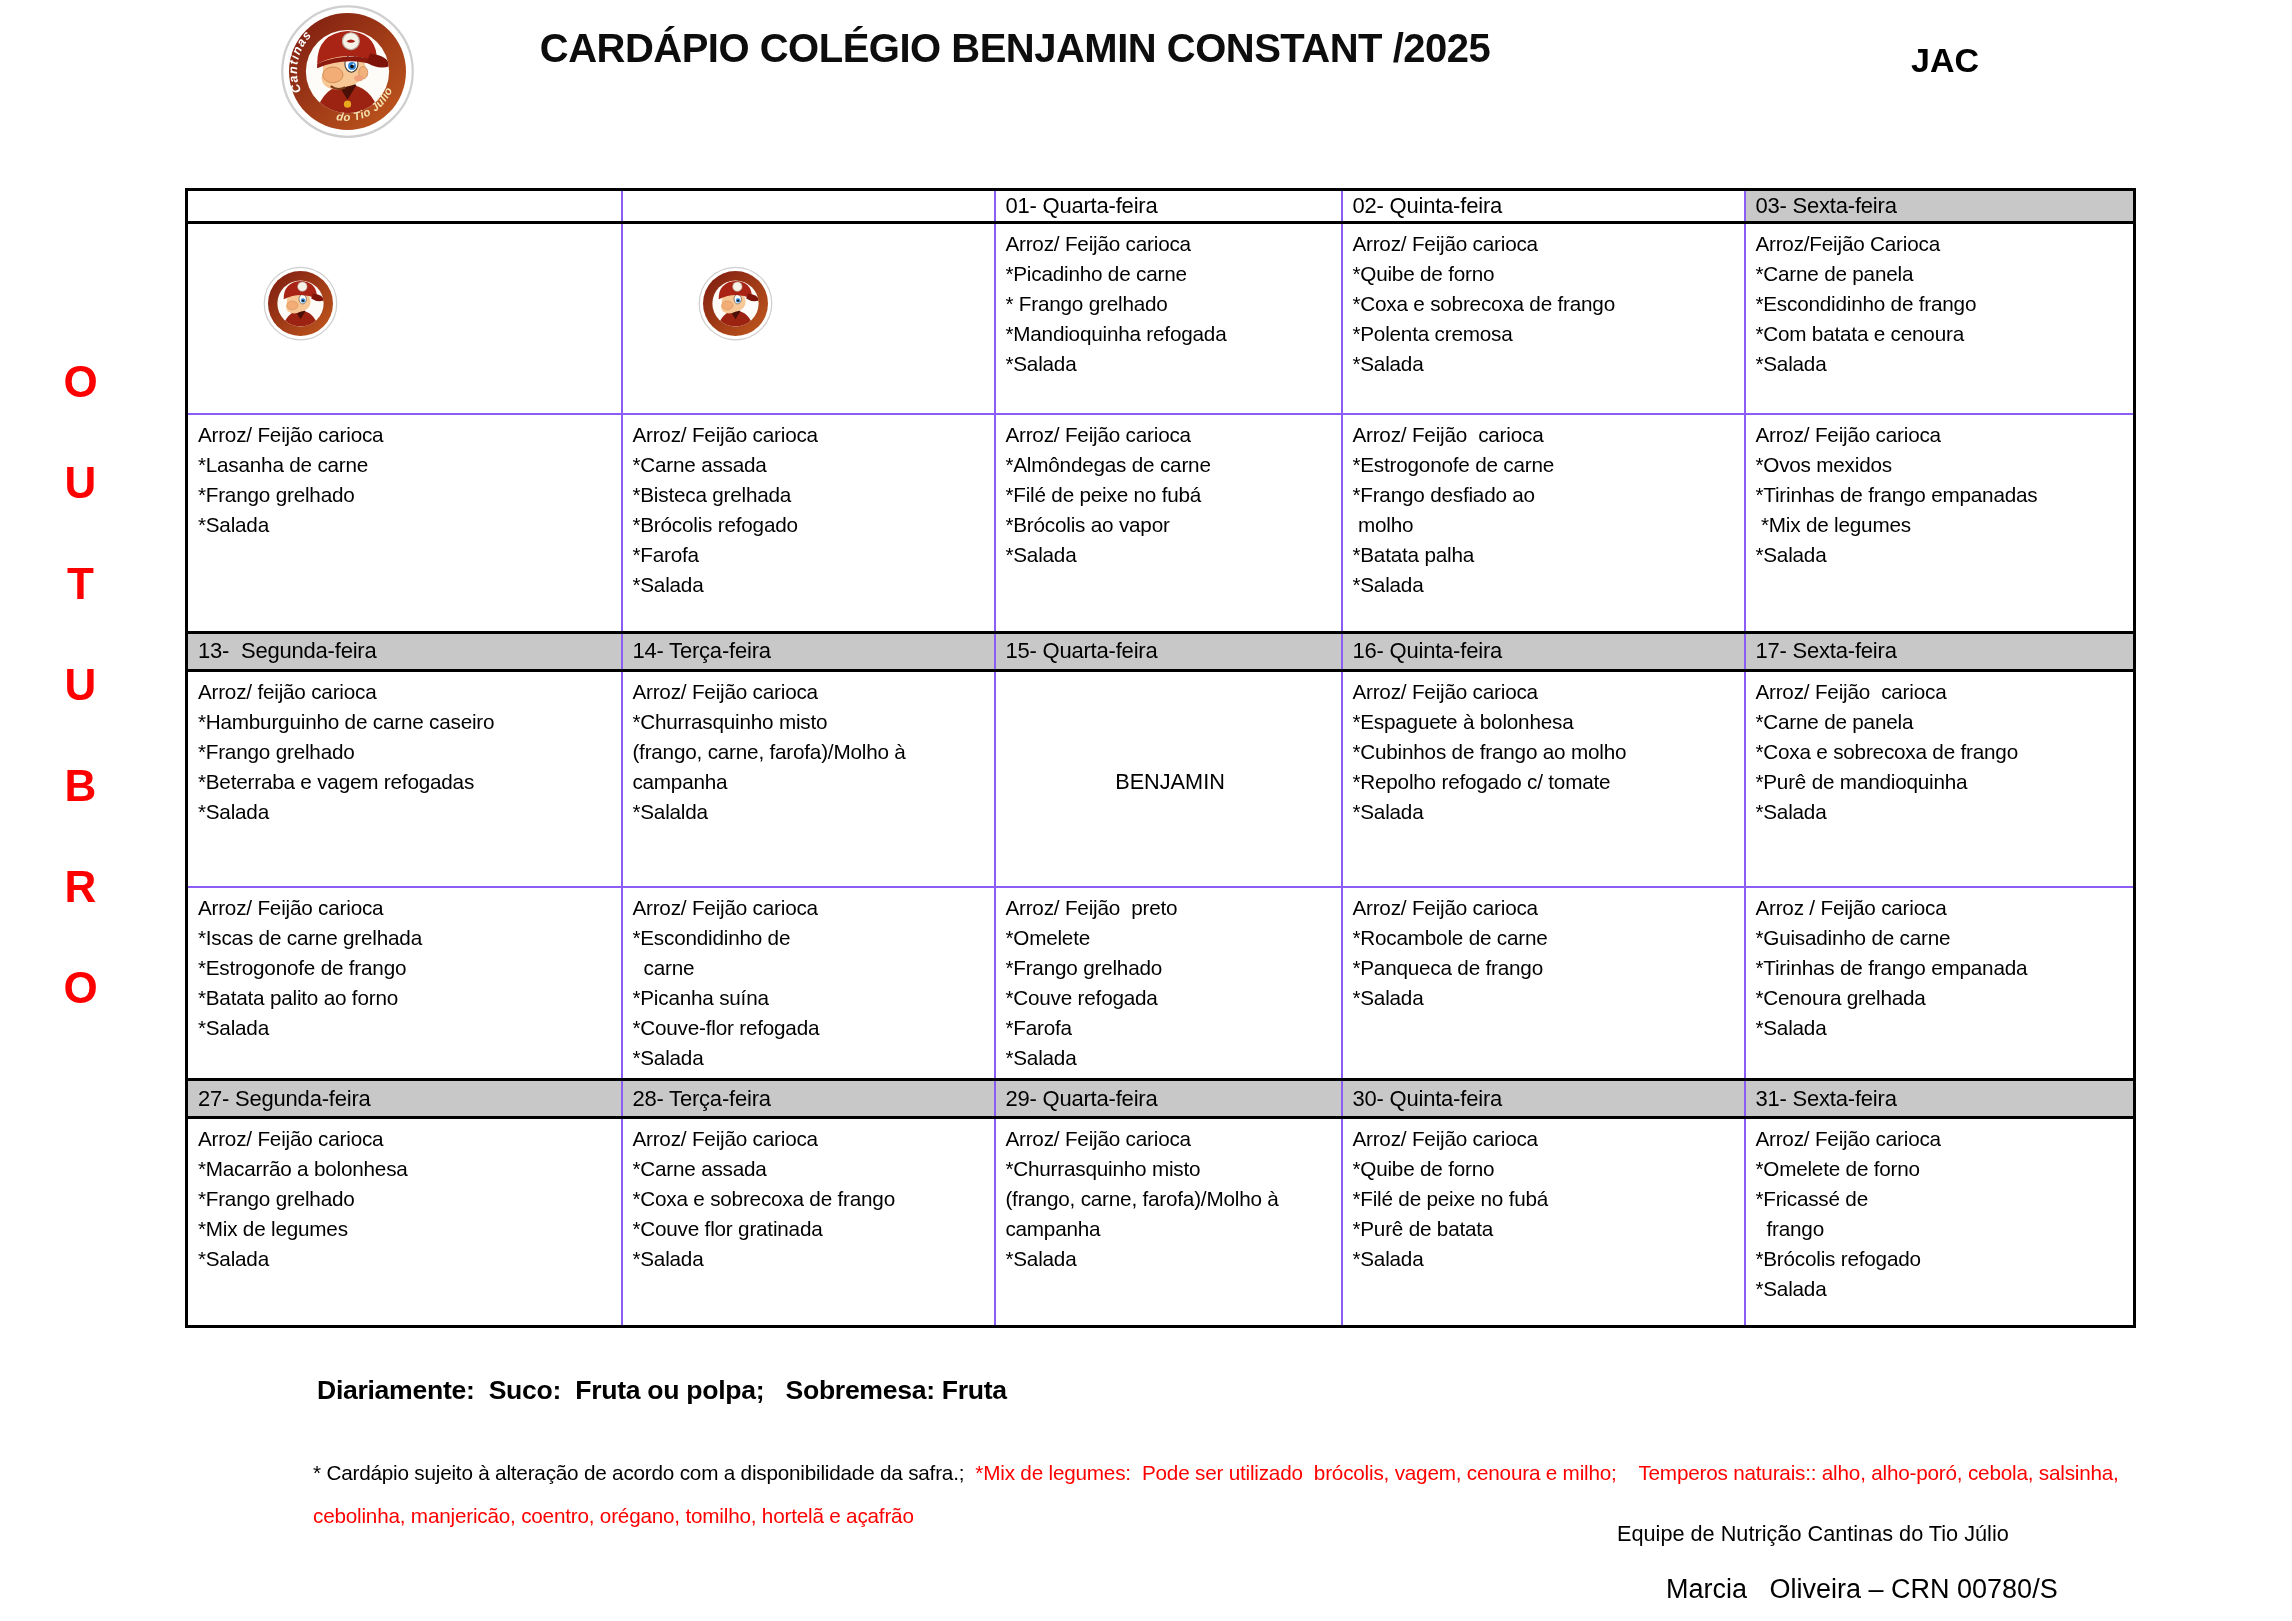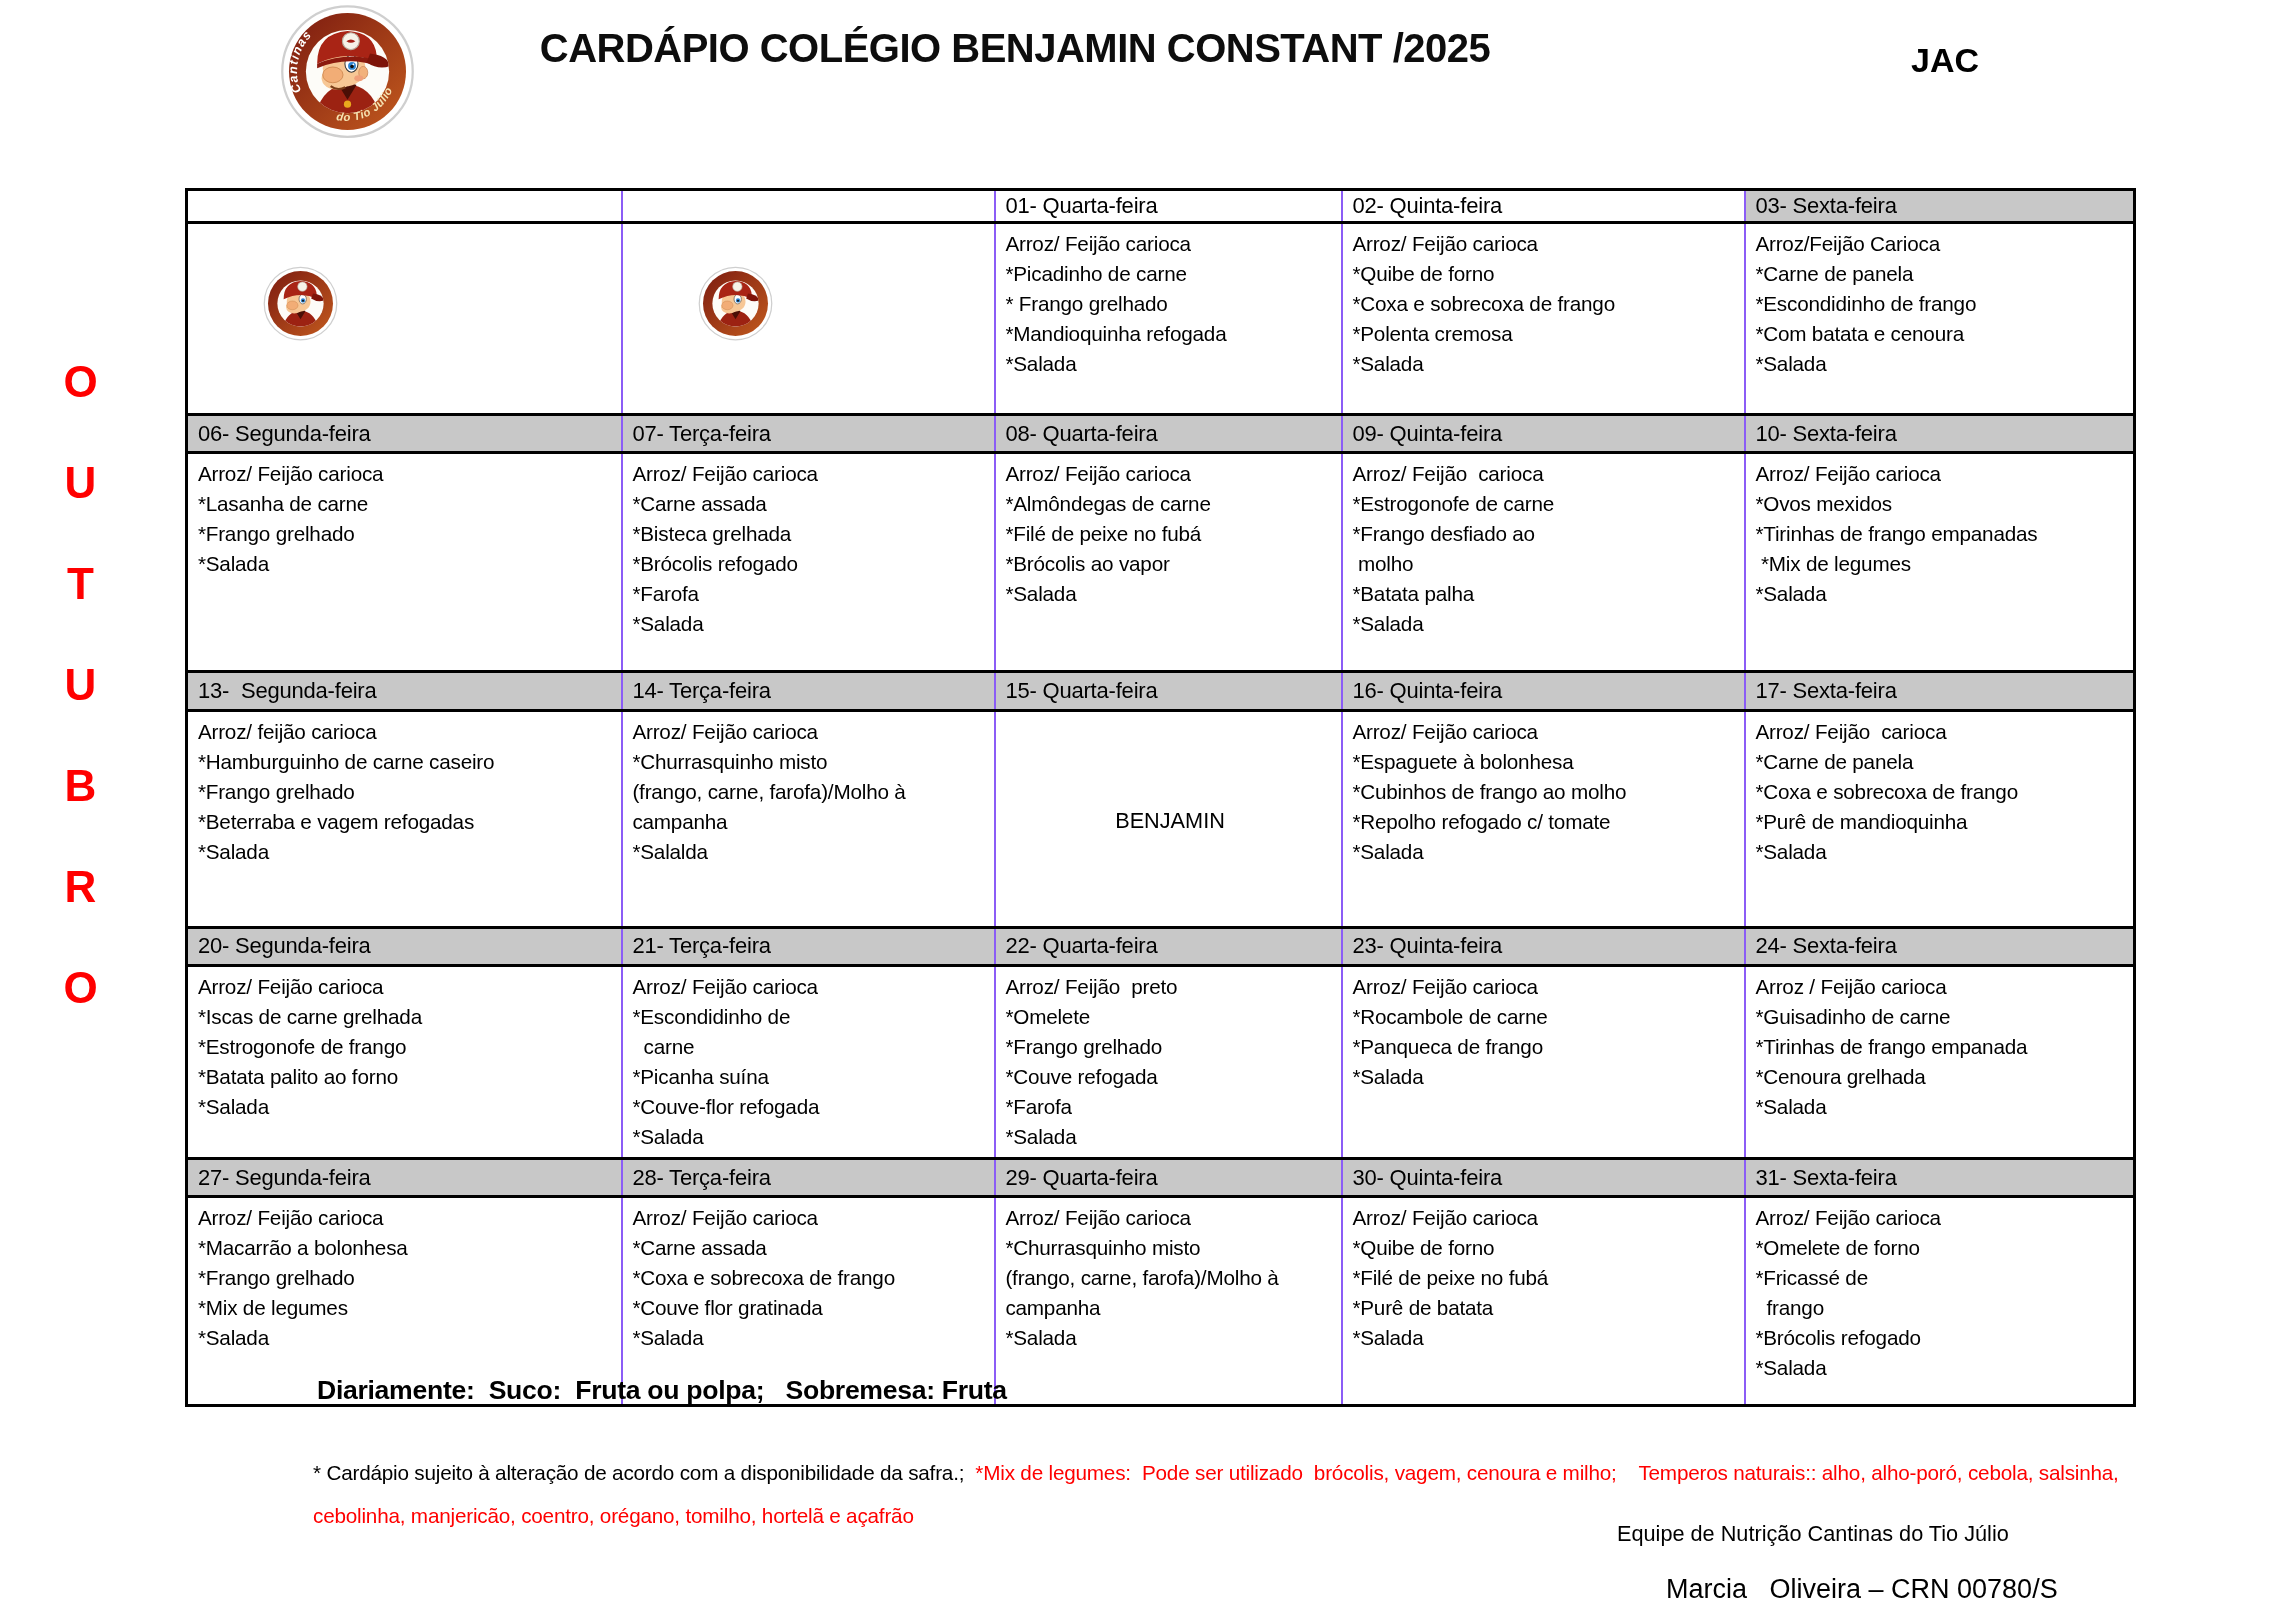--- a/index.html
+++ b/index.html
@@ -214,27 +214,20 @@
 *Coxa e sobrecoxa de frango
 *Polenta cremosa
 *Salada</td>
         <td>Arroz/Feijão Carioca
 *Carne de panela
 *Escondidinho de frango
 *Com batata e cenoura
 *Salada</td>
       </tr>
 
-      <tr class="hdr">
-        <th>06- Segunda-feira</th>
-        <th>07- Terça-feira</th>
-        <th>08- Quarta-feira</th>
-        <th>09- Quinta-feira</th>
-        <th>10- Sexta-feira</th>
-      </tr>
       <tr class="c2">
         <td>Arroz/ Feijão carioca
 *Lasanha de carne
 *Frango grelhado
 *Salada</td>
         <td>Arroz/ Feijão carioca
 *Carne assada
 *Bisteca grelhada
 *Brócolis refogado
 *Farofa
@@ -281,27 +274,20 @@
 *Cubinhos de frango ao molho
 *Repolho refogado c/ tomate
 *Salada</td>
         <td>Arroz/ Feijão  carioca
 *Carne de panela
 *Coxa e sobrecoxa de frango
 *Purê de mandioquinha
 *Salada</td>
       </tr>
 
-      <tr class="hdr">
-        <th>20- Segunda-feira</th>
-        <th>21- Terça-feira</th>
-        <th>22- Quarta-feira</th>
-        <th>23- Quinta-feira</th>
-        <th>24- Sexta-feira</th>
-      </tr>
       <tr class="c4">
         <td>Arroz/ Feijão carioca
 *Iscas de carne grelhada
 *Estrogonofe de frango
 *Batata palito ao forno
 *Salada</td>
         <td>Arroz/ Feijão carioca
 *Escondidinho de
   carne
 *Picanha suína

